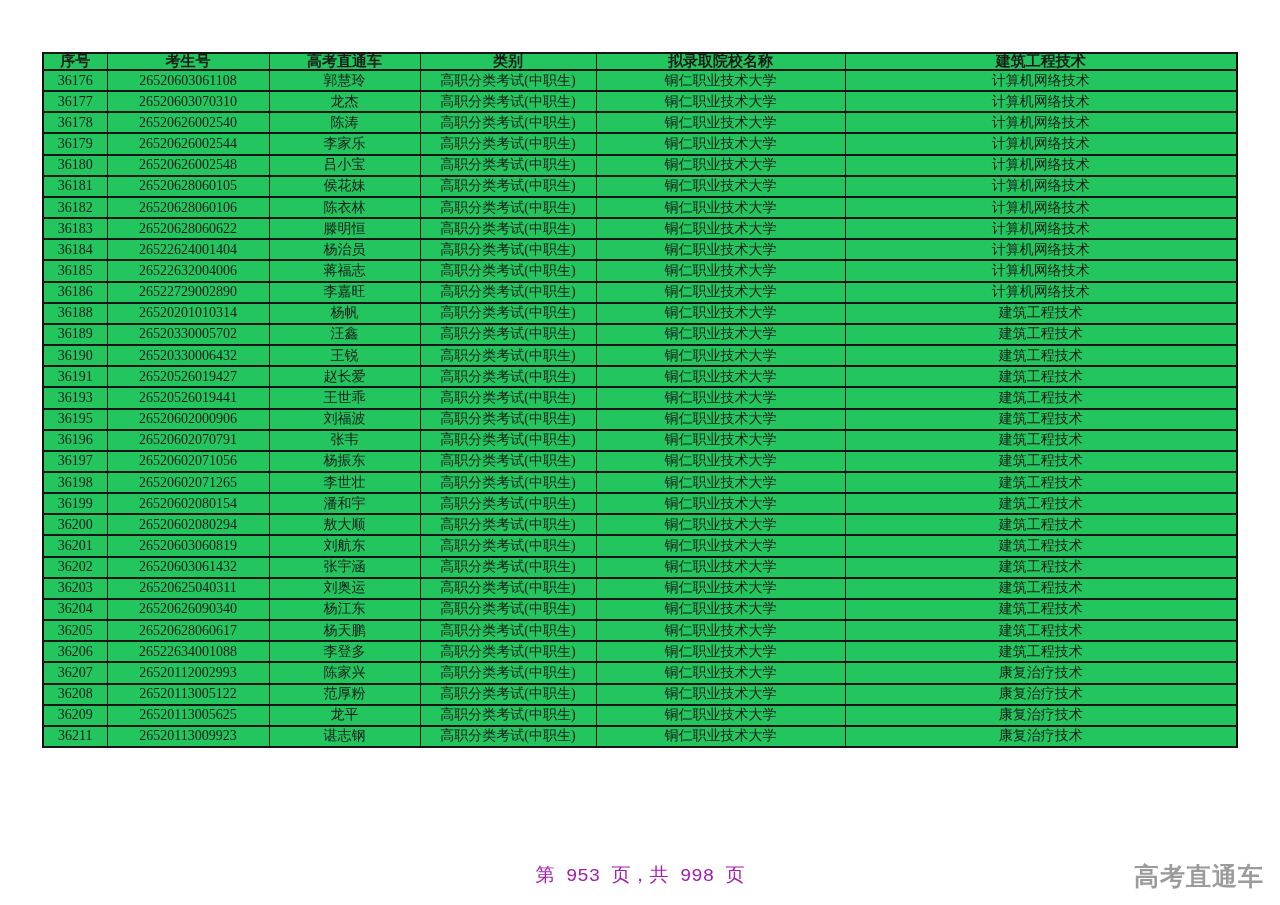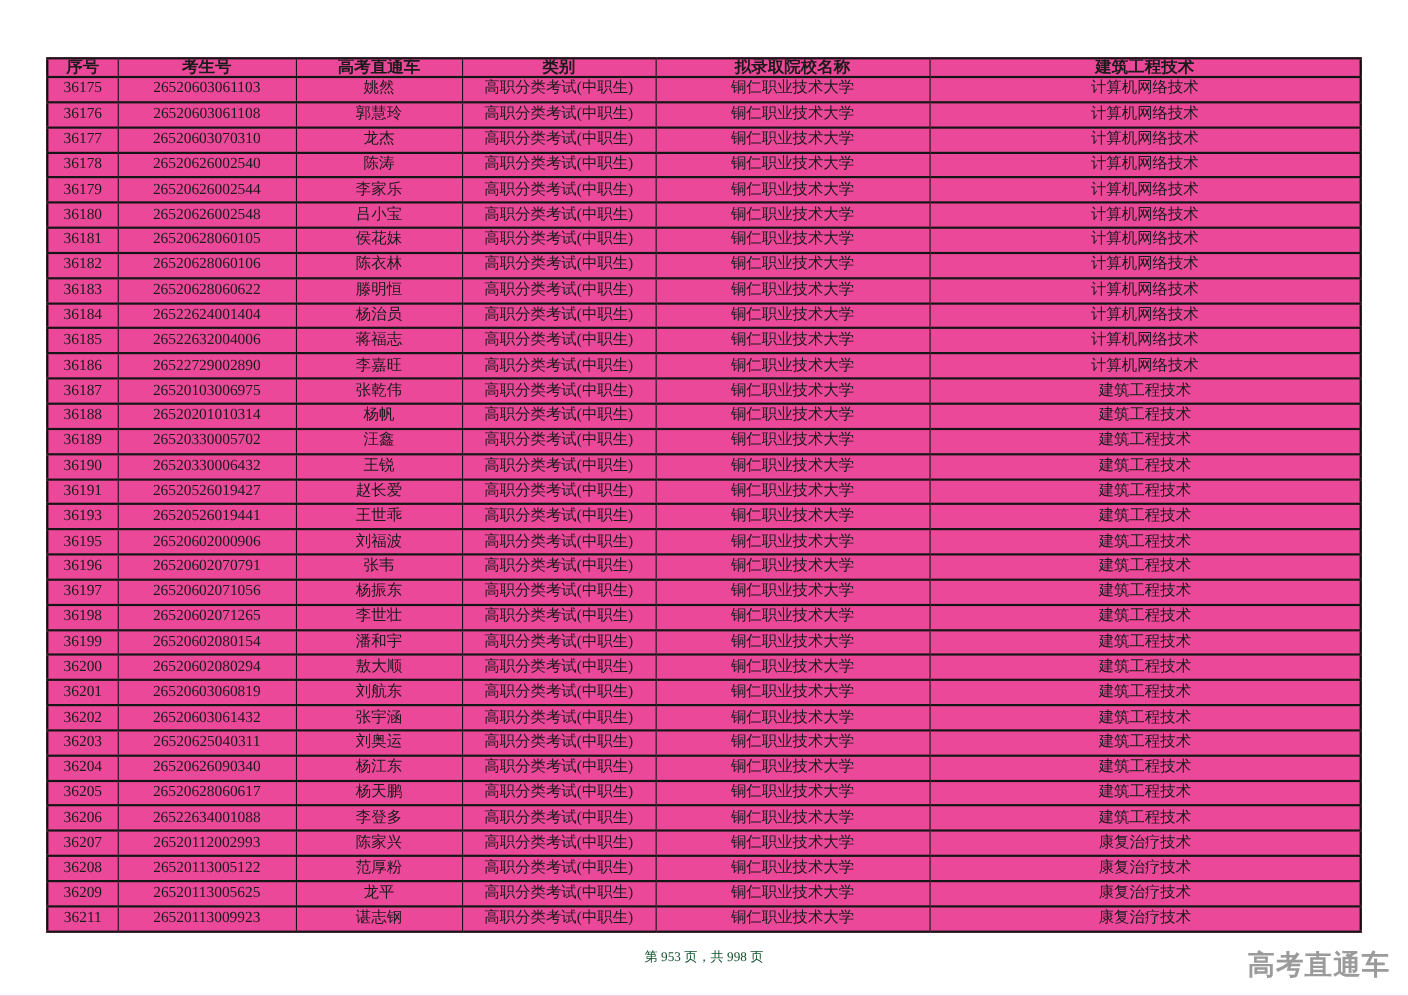--- a/index.html
+++ b/index.html
@@ -15,24 +15,24 @@
     font-family: "Liberation Serif", "DejaVu Serif", serif;
     color: #1a1a1a;
   }
 
   
   .roster-table {
     position: absolute;
     left: 42px;
     top: 52px;
     width: 1194px;
-    height: 796px;
+    height: 696px;
     border-collapse: collapse;
     table-layout: fixed;
-    background: #ec4899;
+    background: #22c55e;
   }
   .roster-table th,
   .roster-table td {
     border-left: 1px solid #161616;
     border-right: 1px solid #161616;
     border-top: 2px solid #161616;
     border-bottom: 2px solid #161616;
     padding: 0 2px;
     text-align: center;
     vertical-align: middle;
@@ -77,22 +77,23 @@
   .wm-circle-1 { left: 190px; top: 522px; }
   .wm-circle-2 { left: 708px; top: 616px; }
 
   
   .page-footer {
     position: absolute;
     left: 0;
     top: 862px;
     width: 100%;
     text-align: center;
-    font-size: 12px;
-    color: #14532d;
+    font-size: 19px;
+    color: #a21caf;
+    font-family: Liberation Mono, monospace;
   }
   .brand-watermark {
     position: absolute;
     right: 16px;
     top: 860px;
     font-size: 25px;
     font-weight: bold;
     color: #9b9b9b;
     letter-spacing: 1px;
   }
@@ -119,28 +120,20 @@
         <th>序号</th>
         <th>考生号</th>
         <th>高考直通车</th>
         <th>类别</th>
         <th>拟录取院校名称</th>
         <th>建筑工程技术</th>
       </tr>
   </thead>
   <tbody id="table-body">
       <tr>
-        <td>36175</td>
-        <td>26520603061103</td>
-        <td>姚然</td>
-        <td>高职分类考试(中职生)</td>
-        <td>铜仁职业技术大学</td>
-        <td>计算机网络技术</td>
-      </tr>
-      <tr>
         <td>36176</td>
         <td>26520603061108</td>
         <td>郭慧玲</td>
         <td>高职分类考试(中职生)</td>
         <td>铜仁职业技术大学</td>
         <td>计算机网络技术</td>
       </tr>
       <tr>
         <td>36177</td>
         <td>26520603070310</td>
@@ -215,28 +208,20 @@
       </tr>
       <tr>
         <td>36186</td>
         <td>26522729002890</td>
         <td>李嘉旺</td>
         <td>高职分类考试(中职生)</td>
         <td>铜仁职业技术大学</td>
         <td>计算机网络技术</td>
       </tr>
       <tr>
-        <td>36187</td>
-        <td>26520103006975</td>
-        <td>张乾伟</td>
-        <td>高职分类考试(中职生)</td>
-        <td>铜仁职业技术大学</td>
-        <td>建筑工程技术</td>
-      </tr>
-      <tr>
         <td>36188</td>
         <td>26520201010314</td>
         <td>杨帆</td>
         <td>高职分类考试(中职生)</td>
         <td>铜仁职业技术大学</td>
         <td>建筑工程技术</td>
       </tr>
       <tr>
         <td>36189</td>
         <td>26520330005702</td>

